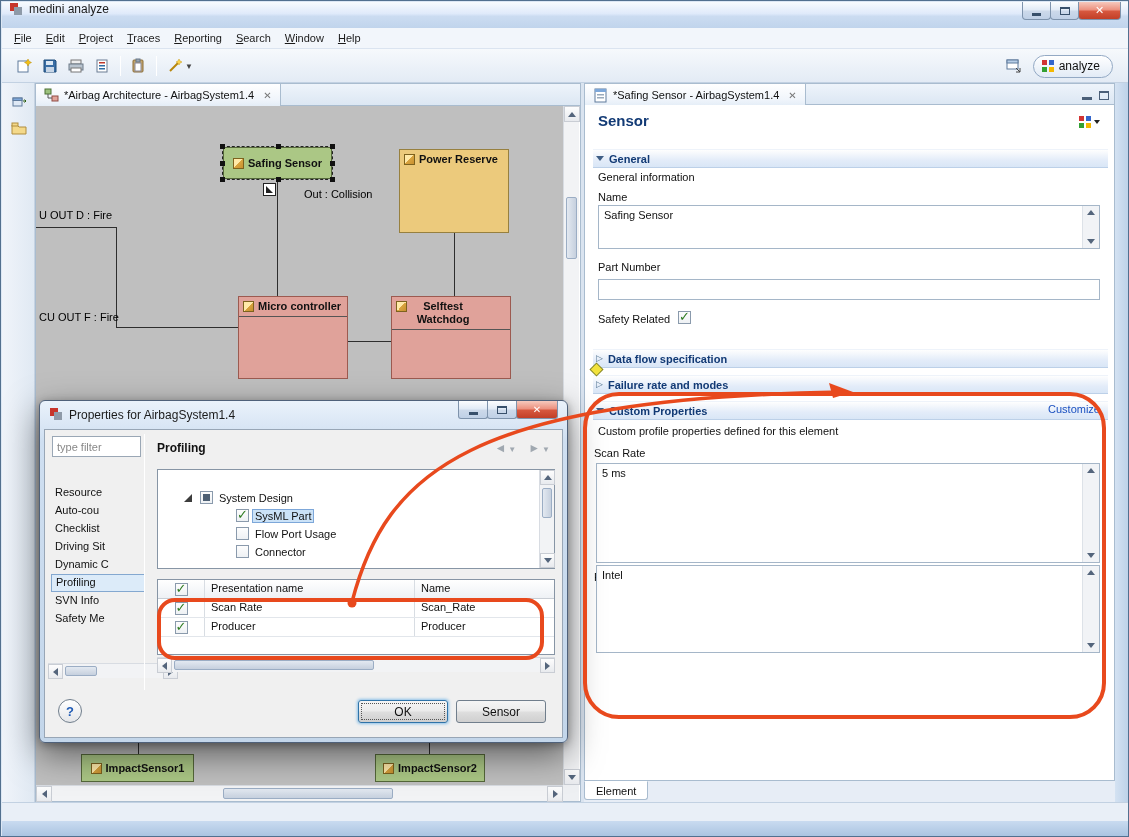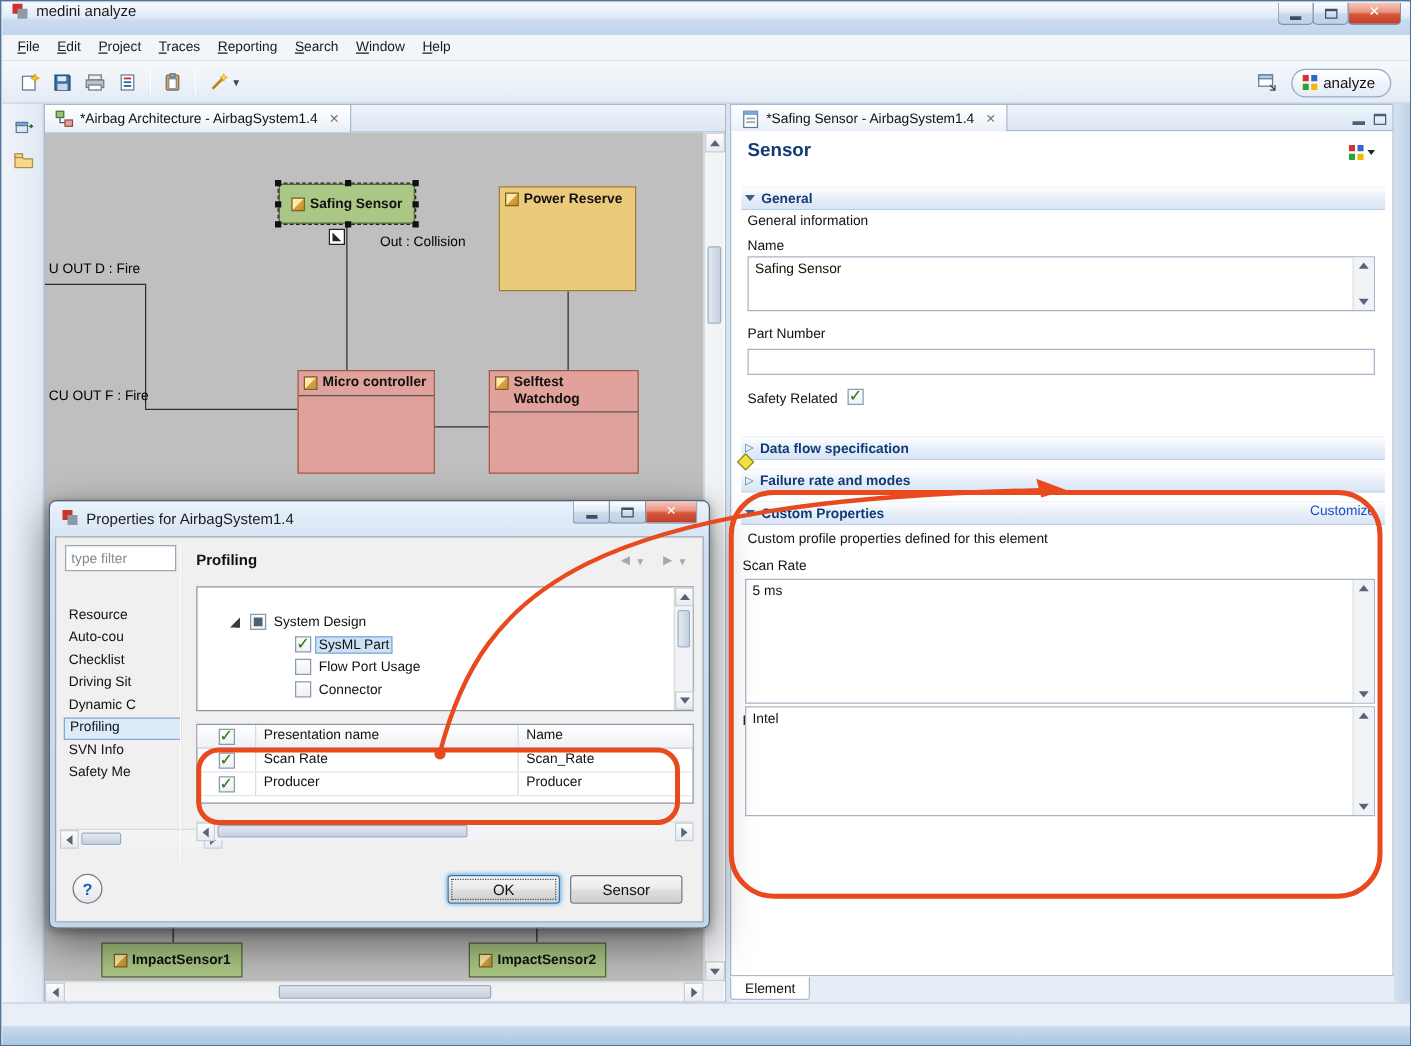--- a/index.html
+++ b/index.html
@@ -50,21 +50,21 @@
 
 .canvas{position:absolute;left:0;top:22px;width:527px;height:679px;background:#bfbfbf;overflow:hidden;}
 .dline{position:absolute;background:#2e2e2e;}
 .dlabel{position:absolute;font-size:11px;color:#000;white-space:nowrap;}
 .block{position:absolute;border:1px solid #333;}
 .block.flex{display:flex;align-items:center;justify-content:center;gap:4px;padding:0 4px;}
 .block.green{background:var(--sensor-block,#abc785);border-color:#55683a;}
 .block.tan{background:var(--reserve-block,#ecca7c);border-color:#97803f;}
 .block.pink{background:var(--controller-block,#e0a29a);border-color:#9c5a50;}
 .block.selected{outline:1px dashed #222;}
-.block-title{display:flex;align-items:flex-start;gap:4px;padding:3px 4px;font-weight:bold;line-height:13px;}
+.block-title{display:flex;align-items:flex-start;gap:4px;padding:3px 4px;font-weight:bold;line-height:13px;text-align:center;}
 .with-sep{border-bottom:1px solid #555;}
 .block-label{font-weight:bold;}
 .cube-icon{flex:0 0 auto;display:inline-block;width:11px;height:11px;margin-top:1px;border:1px solid #7d621f;background:linear-gradient(135deg,#ffe9a8 0%,#ffe9a8 50%,#d9a43f 50%,#c8902f 100%);}
 .h{position:absolute;width:5px;height:5px;background:#111;}
 .port-box{position:absolute;width:13px;height:13px;background:#fff;border:1px solid #222;}
 .port-box::after{content:"";position:absolute;left:2px;top:2px;width:0;height:0;border-bottom:7px solid #222;border-right:7px solid transparent;}
 
 
 .sbv{position:absolute;width:16px;background:#f2f3f5;border-left:1px solid #d8dce2;}
 .sbh{position:absolute;height:16px;background:#f2f3f5;border-top:1px solid #d8dce2;}
@@ -119,21 +119,21 @@
 .page-title{position:absolute;left:112px;top:11px;font-size:12px;font-weight:bold;}
 .nav-arrows{position:absolute;right:12px;top:11px;display:flex;gap:12px;color:#a0a8b0;font-size:12px;align-items:center;}
 .na i{font-style:normal;font-size:8px;margin-left:2px;}
 .tree{position:absolute;left:112px;top:39px;width:398px;height:100px;background:#fff;border:1px solid #8795a5;}
 .tree-row{position:absolute;left:0;width:380px;height:18px;}
 .tree-label{position:absolute;top:1px;padding:1px 3px;white-space:nowrap;}
 .tree-label.selected{background:#cbe2f7;border:1px solid #7da7d9;padding:0 2px;}
 .expander{position:absolute;left:26px;top:4px;width:0;height:0;border-left:4px solid transparent;border-top:4px solid transparent;border-right:4px solid #3c3c3c;border-bottom:4px solid #3c3c3c;}
 .tree-sb{right:0;top:0;height:98px;width:15px;}
 .tree-sb .sb-btn{width:15px;height:15px;}
-.ptable{position:absolute;left:112px;top:149px;width:398px;height:64px;background:#fff;border:1px solid #8795a5;}
+.ptable{position:absolute;left:112px;top:149px;width:398px;height:76px;background:#fff;border:1px solid #8795a5;}
 .pt-header{position:absolute;left:0;top:0;right:0;height:19px;display:flex;background:linear-gradient(#ffffff,#eef1f5);border-bottom:1px solid #c8cdd4;}
 .pt-c0{width:47px;border-right:1px solid #d8dde3;display:flex;align-items:center;justify-content:center;}
 .pt-c1{width:210px;border-right:1px solid #d8dde3;padding:2px 6px;}
 .pt-c2{flex:1;padding:2px 6px;}
 .pt-row{position:absolute;left:0;right:0;height:19px;display:flex;border-bottom:1px solid #e2e6eb;}
 .table-hscroll{left:112px;top:227px;width:398px;height:15px;}
 .btn{position:absolute;top:270px;width:90px;height:23px;border:1px solid #707e8c;border-radius:3px;background:linear-gradient(#f5f5f5,#ececec 45%,#dddddd 55%,#cfcfcf);font:inherit;font-size:12px;color:#111;}
 .btn.focus{border-color:#2f73a8;box-shadow:0 0 3px 1px #8bc0e8;}
 .btn.focus::after{content:"";position:absolute;left:2px;top:2px;right:2px;bottom:2px;border:1px dotted #555;}
 .help-btn{position:absolute;left:13px;top:269px;width:24px;height:24px;border:1px solid #707e8c;border-radius:12px;background:linear-gradient(#ffffff,#e4e6e9);display:flex;align-items:center;justify-content:center;color:#1f5bb5;font-weight:bold;font-size:13px;}

